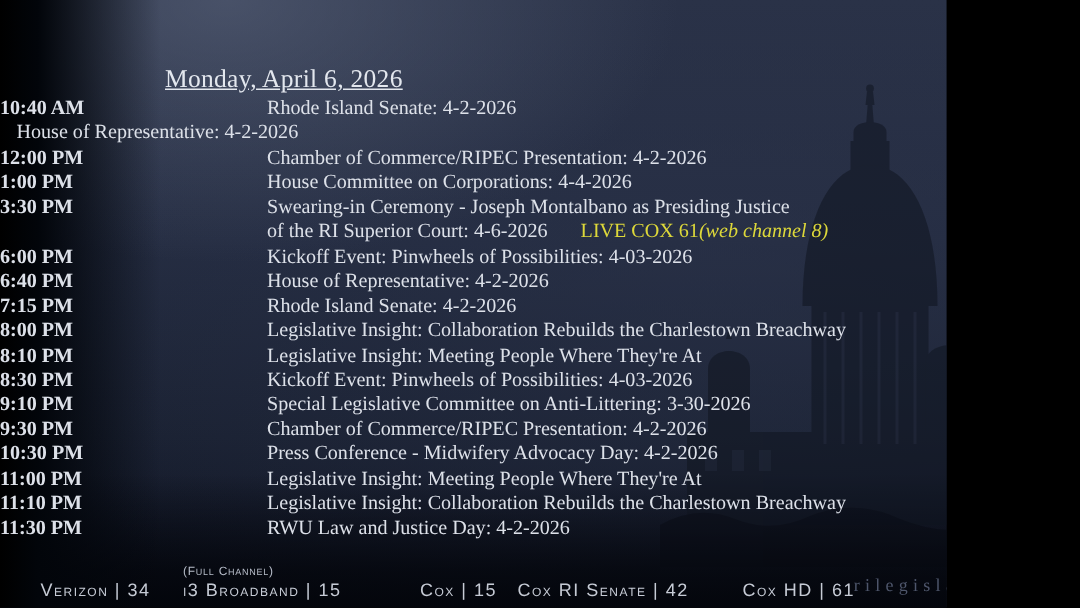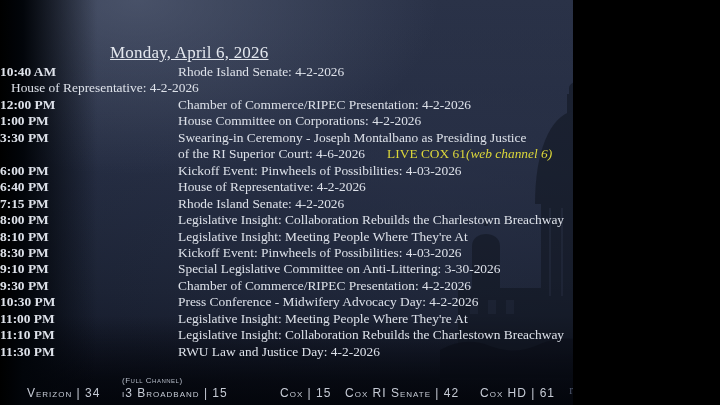--- a/index.html
+++ b/index.html
@@ -1,18 +1,18 @@
 <!DOCTYPE html>
 <html><head>
 <meta charset="utf-8">
 <style>
   html,body{margin:0;padding:0;background:#000;}
   .screen{
     position:relative;
-    width:573px;height:405px;
+    width:631px;height:405px;
     overflow:hidden;
     font-family:"Liberation Serif","DejaVu Serif",serif;
     background:
       linear-gradient(90deg, #000 0%, #02050a 4%, rgba(5,8,15,0) 17%),
       linear-gradient(180deg, rgba(0,0,0,0) 78%, rgba(2,4,9,0.75) 94%, rgba(2,4,9,0.9) 100%),
       radial-gradient(ellipse 430px 250px at 24% 0%, rgba(97,107,131,0.55), rgba(97,107,131,0) 70%),
       radial-gradient(ellipse 620px 420px at 76% 42%, rgba(42,50,73,0.55), rgba(42,50,73,0) 78%),
       linear-gradient(180deg, #2a3247 0%, #242c41 40%, #1a2132 72%, #0e1220 100%);
   }
   
@@ -43,21 +43,21 @@
     font-size:12px;letter-spacing:1px;font-variant:small-caps;white-space:nowrap;
   }
   .ch-note{
     font-size:8px;letter-spacing:0.5px;font-variant:small-caps;white-space:nowrap;
     margin-bottom:1px;color:#b6bcc8;
   }
   .channel-block:nth-of-type(1){left:27px;}
   .channel-block:nth-of-type(2){left:122px;}
   .channel-block:nth-of-type(3){left:280px;}
   .channel-block:nth-of-type(4){left:345px;}
-  .channel-block:nth-of-type(5){left:480px;}
+  .channel-block:nth-of-type(5){left:495px;}
   .website{
     position:absolute;right:13px;bottom:7px;
     font-family:"Liberation Serif","DejaVu Serif",serif;
     font-size:12px;letter-spacing:3.5px;color:#4e566b;white-space:nowrap;
   }
 </style>
 </head>
 <body>
 
 <div class="screen">
@@ -115,29 +115,29 @@
       </div>
       <div class="row">
         <span class="event">House of Representative: 4-2-2026</span>
       </div>
       <div class="row">
         <span class="time">12:00 PM</span>
         <span class="event">Chamber of Commerce/RIPEC Presentation: 4-2-2026</span>
       </div>
       <div class="row">
         <span class="time">1:00 PM</span>
-        <span class="event">House Committee on Corporations: 4-2-2026</span>
+        <span class="event">House Committee on Corporations: 4-4-2026</span>
       </div>
       <div class="row">
         <span class="time">3:30 PM</span>
         <span class="event">Swearing-in Ceremony - Joseph Montalbano as Presiding Justice</span>
       </div>
       <div class="row">
         <span class="time"></span>
-        <span class="event">of the RI Superior Court: 4-6-2026<span class="live">LIVE COX 61</span><span class="web">(web channel 6)</span></span>
+        <span class="event">of the RI Superior Court: 4-6-2026<span class="live">LIVE COX 61</span><span class="web">(web channel 8)</span></span>
       </div>
       <div class="row">
         <span class="time">6:00 PM</span>
         <span class="event">Kickoff Event: Pinwheels of Possibilities: 4-03-2026</span>
       </div>
       <div class="row">
         <span class="time">6:40 PM</span>
         <span class="event">House of Representative: 4-2-2026</span>
       </div>
       <div class="row">

